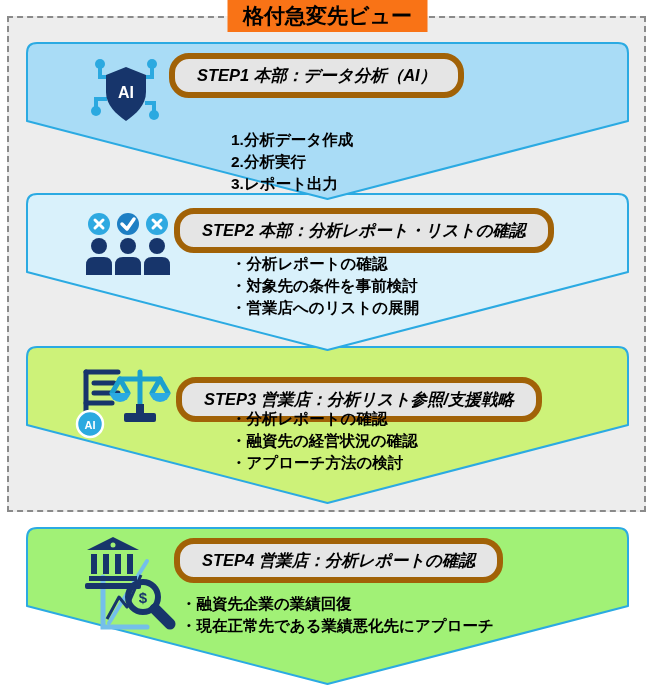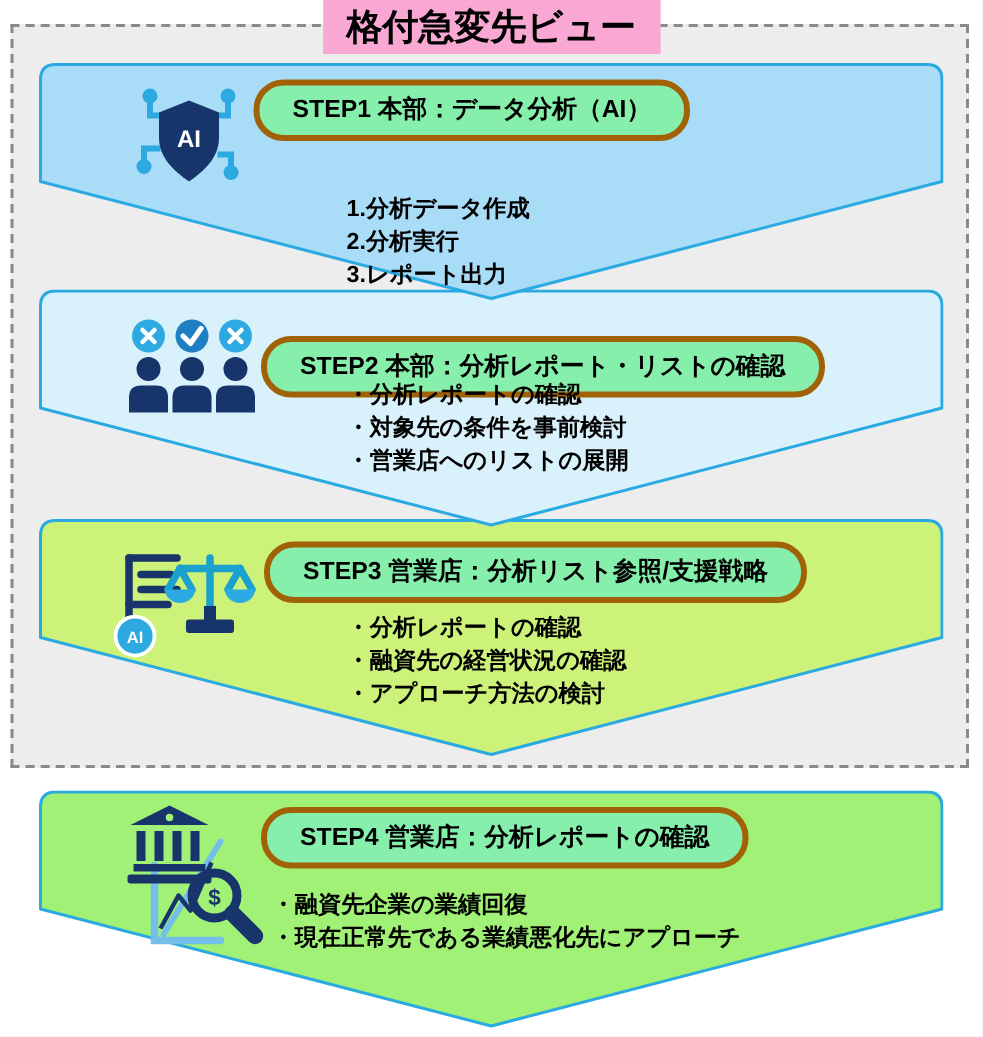--- a/index.html
+++ b/index.html
@@ -9,31 +9,31 @@
     font-family:"Liberation Sans","DejaVu Sans",sans-serif;
     color:#000;
   }
   
   .panel{
     position:absolute;left:7px;top:16px;width:635px;height:492px;
     background:#EDEDED;border:2px dashed #8A8A8A;z-index:1;
   }
   .title-box{
     position:absolute;left:50%;top:0;transform:translateX(-50%);
-    background:#f9a8d4;padding:2px 16px;z-index:60;
-    font-size:24px;font-weight:bold;white-space:nowrap;
+    background:#f97316;padding:2px 16px;z-index:60;
+    font-size:21px;font-weight:bold;white-space:nowrap;
   }
   
   .chev{position:absolute;left:26px;width:603px;height:160px;}
   .chev svg.shape{position:absolute;left:0;top:0;display:block;}
   .z4{z-index:40}.z3{z-index:30}.z2{z-index:20}.z1{z-index:10}
   .pill{
-    position:absolute;background:#86efac;border:4px solid #a16207;
+    position:absolute;background:#e5e5e5;border:6px solid #a16207;
     border-radius:20px;padding:6px 22px;font-size:16.5px;font-weight:bold;
-    white-space:nowrap;line-height:1.25;
+    white-space:nowrap;line-height:1.25;font-style:italic;
   }
   .list{position:absolute;font-size:15.5px;font-weight:bold;line-height:22px;white-space:nowrap;}
   .icon{position:absolute;text-align:right;}
   .icon svg{display:block;}
 </style>
 </head>
 <body>
 
 <div class="panel"></div>
 
@@ -80,21 +80,21 @@
       <g fill="#17356B">
         <circle cx="15" cy="35" r="8"></circle>
           <path d="M2 64 V54 Q2 46 10 46 H20 Q28 46 28 54 V64 Z"></path>
         <circle cx="44" cy="35" r="8"></circle>
           <path d="M31 64 V54 Q31 46 39 46 H49 Q57 46 57 54 V64 Z"></path>
         <circle cx="73" cy="35" r="8"></circle>
           <path d="M60 64 V54 Q60 46 68 46 H78 Q86 46 86 54 V64 Z"></path>
       </g>
     </svg>
   </div>
-  <div class="pill" style="left:148px;top:15px;margin-top:16px;">STEP2 本部：分析レポート・リストの確認</div>
+  <div class="pill" style="left:148px;top:15px;">STEP2 本部：分析レポート・リストの確認</div>
   <div class="list" style="left:205px;top:60px;">
     <div>・分析レポートの確認</div>
     <div>・対象先の条件を事前検討</div>
     <div>・営業店へのリストの展開</div>
   </div>
 </div>
 
 <div class="chev z2" style="top:346px;">
   <svg class="shape" width="603" height="160" viewBox="0 0 603 160">
     <path d="M 11 1 H 592 Q 602 1 602 11 V 79 L 301.5 157 L 1 79 V 11 Q 1 1 11 1 Z" stroke-width="2" stroke-linejoin="round" fill="#CDF279" stroke="#2BAAE2"></path>
@@ -115,21 +115,21 @@
           <path d="M86 17 L78 31 M86 17 L94 31"></path>
       </g>
       <path d="M36 31 A 10 9 0 0 0 56 31 Z" fill="#2BAAE2"></path>
       <path d="M76 31 A 10 9 0 0 0 96 31 Z" fill="#2BAAE2"></path>
       <rect x="62" y="42" width="8" height="10" fill="#17356B"></rect>
       <rect x="50" y="51" width="32" height="9" rx="2" fill="#17356B"></rect>
       <circle cx="16" cy="62" r="13" fill="#2BA9E0" stroke="#ffffff" stroke-width="2.5"></circle>
       <text x="16" y="66.5" text-anchor="middle" font-size="11" font-weight="bold" fill="#ffffff" font-family="Liberation Sans, DejaVu Sans, sans-serif">AI</text>
     </svg>
   </div>
-  <div class="pill" style="left:150px;top:15px;text-align:center;">STEP3 営業店：分析リスト参照/支援戦略</div>
+  <div class="pill" style="left:150px;top:31px;text-align:center;">STEP3 営業店：分析リスト参照/支援戦略</div>
   <div class="list" style="left:205px;top:62px;">
     <div>・分析レポートの確認</div>
     <div>・融資先の経営状況の確認</div>
     <div>・アプローチ方法の検討</div>
   </div>
 </div>
 
 <div class="chev z1" style="top:527px;">
   <svg class="shape" width="603" height="160" viewBox="0 0 603 160">
     <path d="M 11 1 H 592 Q 602 1 602 11 V 79 L 301.5 157 L 1 79 V 11 Q 1 1 11 1 Z" stroke-width="2" stroke-linejoin="round" fill="#A1F176" stroke="#2BAAE2"></path>

